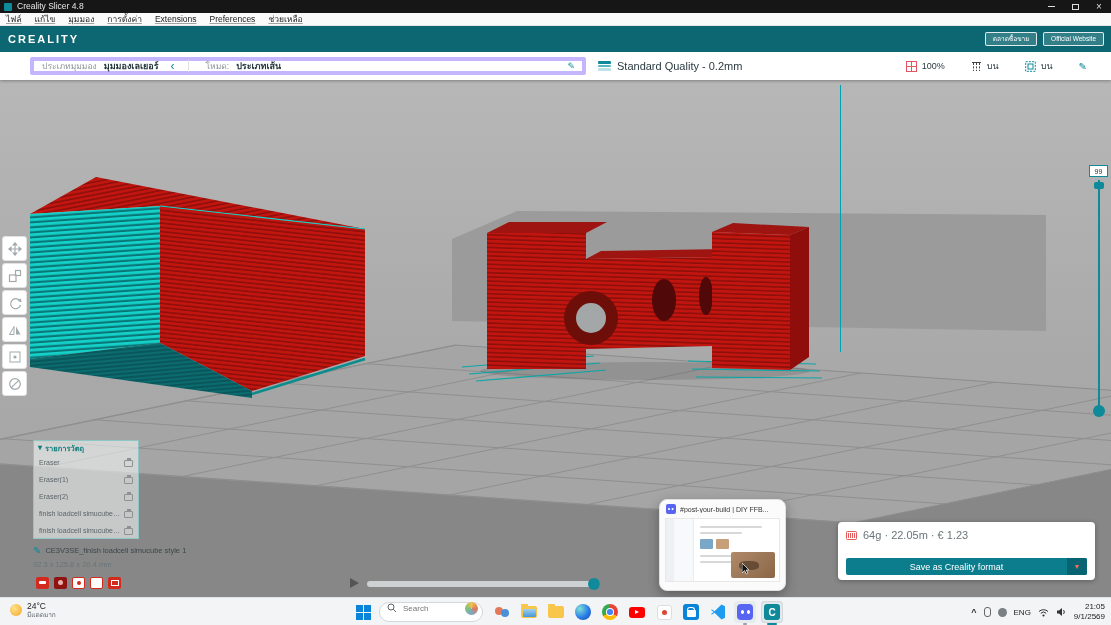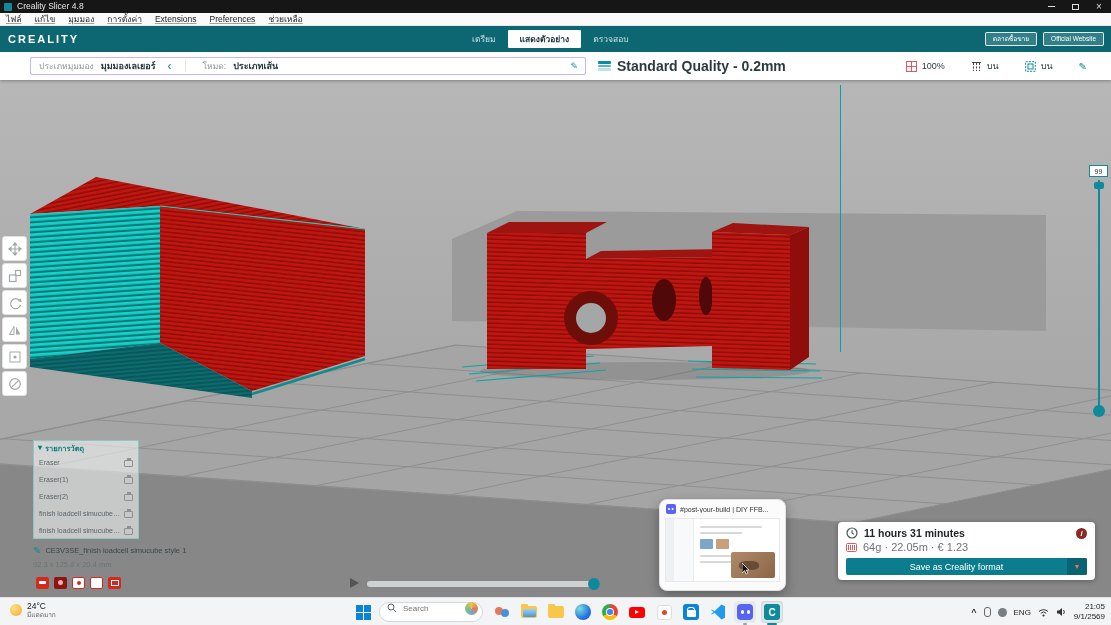--- a/index.html
+++ b/index.html
@@ -27,27 +27,27 @@
   .header{position:absolute;left:0;top:26px;right:0;height:26px;background:var(--header);z-index:40}
   .logo{position:absolute;left:8px;top:7px;color:#fff;font-weight:bold;font-size:11px;letter-spacing:2px}
   .tabs{position:absolute;left:460px;top:4px;height:18px;display:flex}
   .tab{padding:0 12px;display:flex;align-items:center;font-size:8.5px;color:#cfe3e6}
   .tab.active{background:#fff;color:#17313a;font-weight:bold;border-radius:1px}
   .hdr-buttons{position:absolute;right:7px;top:6px;display:flex;gap:6px}
   .hdr-btn{border:1px solid rgba(255,255,255,.85);background:rgba(255,255,255,.16);color:#fff;font-size:6.5px;padding:2px 7px;border-radius:2px;line-height:1.2}
 
   
   .settingsbar{position:absolute;left:0;top:52px;right:0;height:28px;background:#fff;box-shadow:0 1px 3px rgba(0,0,0,.3);z-index:35}
-  .selector{position:absolute;left:30px;top:5px;width:556px;height:18px;border:1px solid #c4b5fd;border-radius:2px;display:flex;align-items:center;background:#fff}
+  .selector{position:absolute;left:30px;top:5px;width:556px;height:18px;border:4px solid #c4b5fd;border-radius:2px;display:flex;align-items:center;background:#fff}
   .sel-label{font-size:8.5px;color:#8a9296;margin-left:8px;white-space:nowrap}
   .sel-value{font-size:9px;color:#23363c;font-weight:bold;margin-left:7px;white-space:nowrap}
   .sel-chevron{color:var(--accent);font-size:12px;margin:0 6px 0 12px;line-height:14px}
   .sel-divider{width:1px;height:12px;background:#e0e4e5;margin:0 8px}
   .sel-pencil{margin-left:auto;margin-right:7px;color:var(--accent);font-size:9px}
-  .profile{position:absolute;left:598px;top:5px;height:18px;display:flex;align-items:center;gap:6px;font-size:14px;font-weight:bold;color:#2b3a40;white-space:nowrap}
+  .profile{position:absolute;left:598px;top:5px;height:18px;display:flex;align-items:center;gap:6px;font-size:11px;font-weight:normal;color:#2b3a40;white-space:nowrap}
   .layers-ico{display:flex;flex-direction:column;gap:1px}
   .layers-ico i{display:block;width:13px;height:2.6px;border-radius:1px}
   .layers-ico i:nth-child(1){background:var(--accent)}
   .layers-ico i:nth-child(2){background:#58b7c2}
   .layers-ico i:nth-child(3){background:#bfe2e7}
   .right-settings{position:absolute;right:24px;top:5px;height:18px;display:flex;align-items:center;gap:26px}
   .chip{display:flex;align-items:center;gap:5px;font-size:9px;color:#2b3a40;white-space:nowrap}
   .pencil{color:var(--accent);font-size:10px}
 
   
@@ -190,25 +190,20 @@
     <span class="menu-item">แก้ไข</span>
     <span class="menu-item">มุมมอง</span>
     <span class="menu-item">การตั้งค่า</span>
     <span class="menu-item">Extensions</span>
     <span class="menu-item">Preferences</span>
     <span class="menu-item">ช่วยเหลือ</span>
   </div>
 
   <div class="header">
     <span class="logo">CREALITY</span>
-    <div class="tabs">
-      <div class="tab">เตรียม</div>
-      <div class="tab active">แสดงตัวอย่าง</div>
-      <div class="tab">ตรวจสอบ</div>
-    </div>
     <div class="hdr-buttons">
       <div class="hdr-btn">ตลาดซื้อขาย</div>
       <div class="hdr-btn">Official Website</div>
     </div>
   </div>
 
   <div class="settingsbar">
     <div class="selector">
       <span class="sel-label">ประเภทมุมมอง</span>
       <span class="sel-value">มุมมองเลเยอร์</span>
@@ -430,28 +425,20 @@
   <div class="timeline">
     <div class="handle"></div>
   </div>
 
   <div class="layerbox">99</div>
   <div class="layertrack"></div>
   <div class="handle-top"></div>
   <div class="handle-bottom"></div>
 
   <div class="jobcard">
-    <div class="jobrow1">
-      <svg width="12" height="12">
-          <circle cx="6" cy="6" r="5" stroke="#4a5357" fill="none" stroke-width="1.2"></circle>
-          <path d="M6 3.2V6l2 1.4" stroke="#4a5357" fill="none" stroke-width="1.1"></path>
-        </svg>
-      <span class="jobtime">11 hours 31 minutes</span>
-      <span class="info-ico">i</span>
-    </div>
     <div class="jobrow2">
       <svg width="11" height="9">
           <rect x="0.5" y="0.5" width="10" height="8" rx="1" fill="none" stroke="#e05c5c"></rect>
           <path d="M2.5 2v5M4.5 2v5M6.5 2v5M8.5 2v5" stroke="#e05c5c" fill="none"></path>
         </svg>
       <span>64g · 22.05m · € 1.23</span>
     </div>
     <div class="savebtn">
       <span class="savelabel">Save as Creality format</span>
       <span class="savecaret">▼</span>

